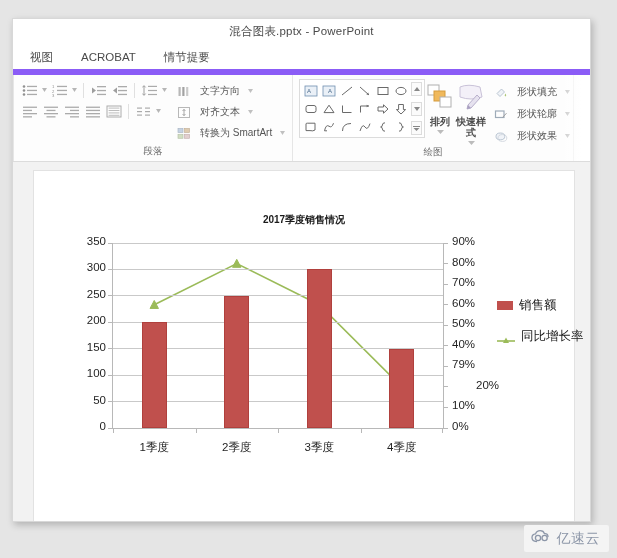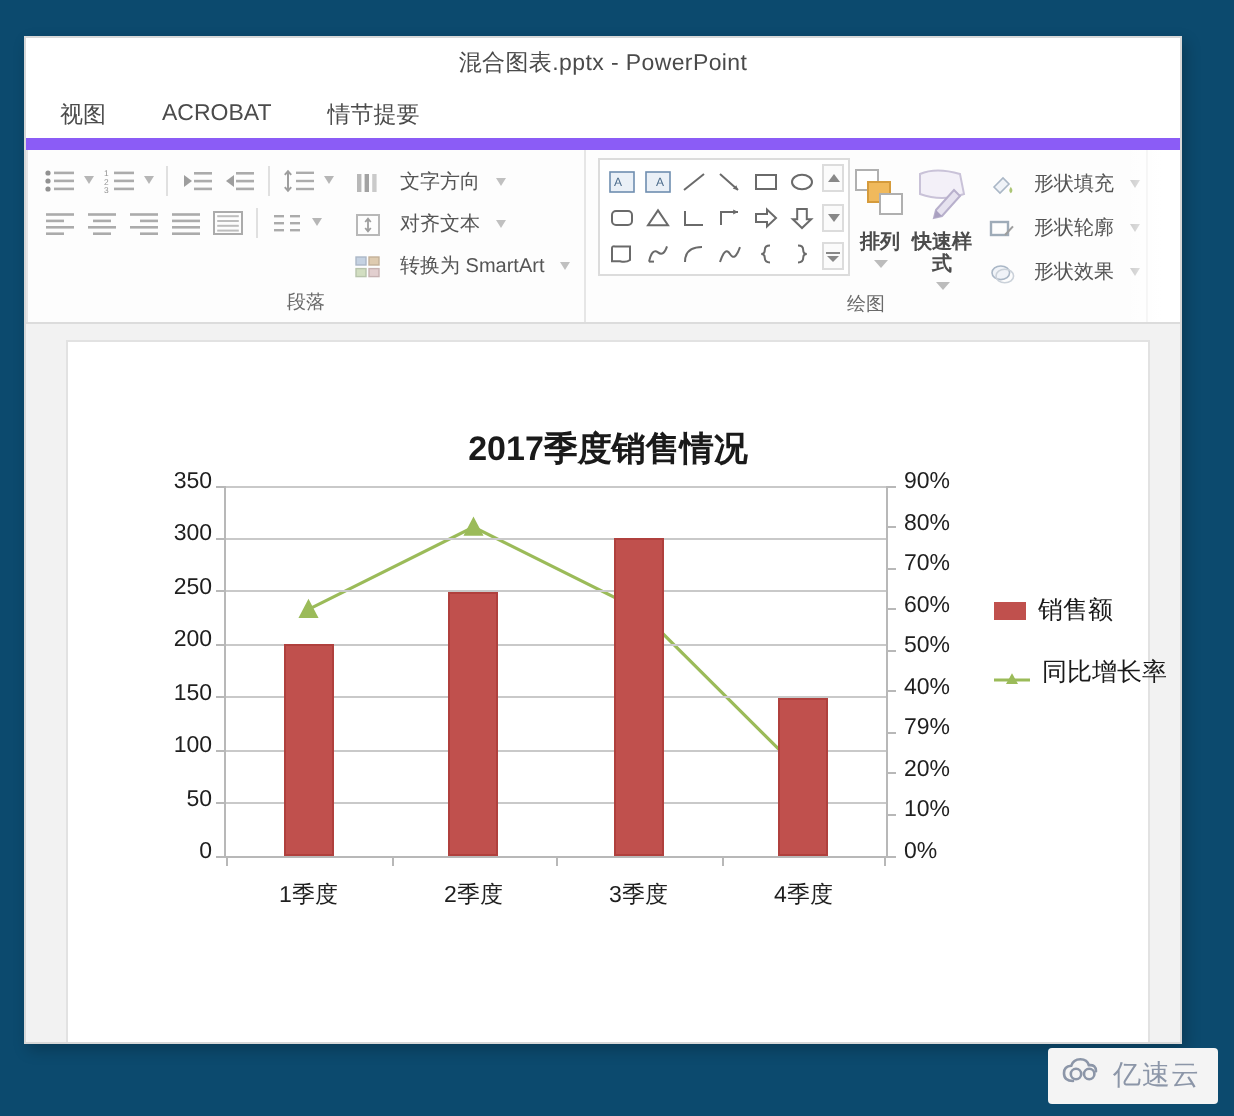--- a/index.html
+++ b/index.html
@@ -4,21 +4,21 @@
 <style>
   html, body {
     margin: 0; padding: 0;
     background: #ffffff;
     font-family: "Liberation Sans", "DejaVu Sans", sans-serif;
   }
   #root {
     position: relative;
     width: 617px; height: 558px;
     overflow: hidden;
-    background: #0c4a6e;
+    background: #e5e5e5;
   }
 
   
   .app-window {
     position: absolute;
     left: 12px; top: 18px;
     width: 577px; height: 502px;
     background: #ffffff;
     border: 1px solid #d8d8d8;
     box-shadow: 2px 3px 7px rgba(0,0,0,.22);
@@ -163,21 +163,21 @@
   
   .chart {
     position: absolute;
     left: 8px; top: 50px;
     width: 524px; height: 270px;
   }
   .chart-title {
     position: absolute;
     left: 0; right: 0; top: -8px;
     text-align: center;
-    font-size: 17px;
+    font-size: 10px;
     font-weight: bold;
     color: #1a1a1a;
   }
   .plot {
     position: absolute;
     left: 70px; top: 22px;
     width: 330px; height: 185px;
     border-left: 1px solid #b8b8b8;
     border-bottom: 1px solid #b8b8b8;
     border-right: 1px solid #b8b8b8;
@@ -725,21 +725,21 @@
               <div class="gridline" style="top: 25.9286px;"></div>
               <div class="ytick-left" style="top: 18.4286px;">300</div>
               <div class="tickmark left" style="top: 25.9286px;"></div>
               <div class="gridline" style="top: -0.5px;"></div>
               <div class="ytick-left" style="top: -8px;">350</div>
               <div class="tickmark left" style="top: -0.5px;"></div>
               <div class="ytick-right" style="top: 177px;">0%</div>
               <div class="tickmark right" style="top: 184.5px;"></div>
               <div class="ytick-right" style="top: 156.444px;">10%</div>
               <div class="tickmark right" style="top: 163.944px;"></div>
-              <div class="ytick-right" style="top: 135.889px;">20%</div>
+              <div class="ytick-right" style="top: 135.889px; margin-left: 24px;">20%</div>
               <div class="tickmark right" style="top: 143.389px;"></div>
               <div class="ytick-right" style="top: 115.333px;">79%</div>
               <div class="tickmark right" style="top: 122.833px;"></div>
               <div class="ytick-right" style="top: 94.7778px;">40%</div>
               <div class="tickmark right" style="top: 102.278px;"></div>
               <div class="ytick-right" style="top: 74.2222px;">50%</div>
               <div class="tickmark right" style="top: 81.7222px;"></div>
               <div class="ytick-right" style="top: 53.6667px;">60%</div>
               <div class="tickmark right" style="top: 61.1667px;"></div>
               <div class="ytick-right" style="top: 33.1111px;">70%</div>

